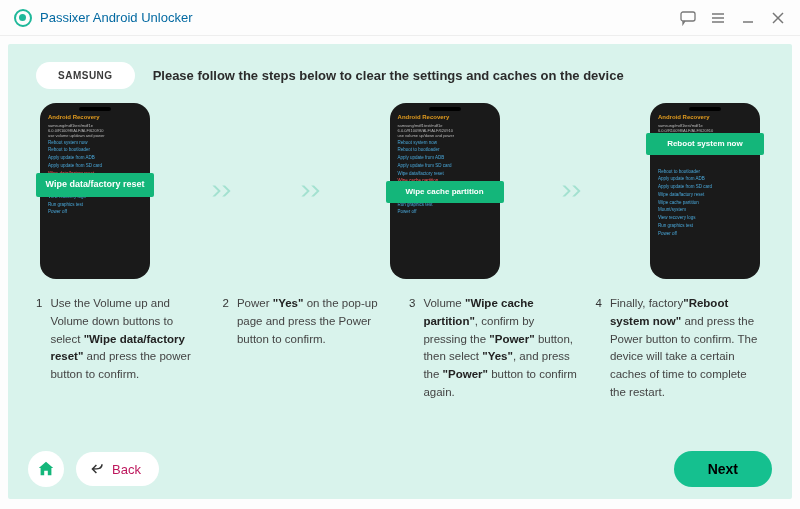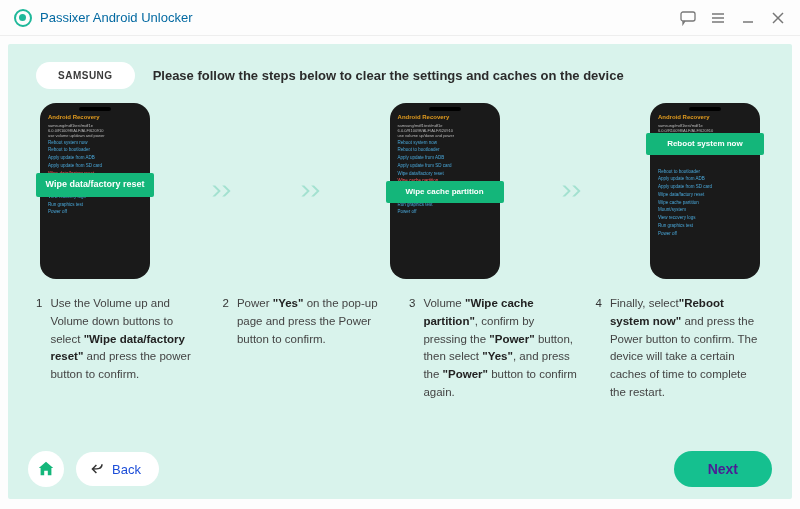--- a/index.html
+++ b/index.html
@@ -27,22 +27,22 @@
 .phone.p3 .badge{ top:78px; font-size:8px;}
 .phone.p4 .badge{ top:30px; font-size:8px;}
 .arrows { width:28px; display:flex; align-items:center; justify-content:center; color:#a3e1d0; }
 .arrows svg { width:28px; height:28px; }
 .steps-row { display:flex; gap: 18px; }
 .step { flex:1; display:flex; gap:8px; font-size:11.5px; color:#444; line-height:1.55;}
 .step .num { font-weight:500; color:#333; }
 .step b { color:#222; }
 .footer { position:absolute; left:20px; right:20px; bottom:12px; display:flex; align-items:center; }
 .home-btn { width:36px; height:36px; background:#fff; border-radius:50%; display:flex; align-items:center; justify-content:center; margin-right:12px; cursor:pointer; color:#14b67a;}
-.back-btn { height:34px; background:#fff; border-radius:18px; padding: 0 18px 0 14px; display:flex; align-items:center; gap:6px; font-size:13px; color:#1d4ed8; cursor:pointer;}
-.next-btn { margin-left:auto; height:36px; background:#15c08f; color:#4c1d95; border-radius:18px; padding:0 34px; display:flex; align-items:center; font-size:14px; font-weight:600; cursor:pointer;}
+.back-btn { height:34px; background:#fff; border-radius:18px; padding: 0 18px 0 14px; display:flex; align-items:center; gap:6px; font-size:13px; color:#be185d; cursor:pointer;}
+.next-btn { margin-left:auto; height:36px; background:#15c08f; color:#000000; border-radius:18px; padding:0 34px; display:flex; align-items:center; font-size:14px; font-weight:600; cursor:pointer;}
 </style>
 </head>
 <body>
 
 <div class="titlebar">
   <div class="logo"></div>
   <div class="appname">Passixer Android Unlocker</div>
   <div class="tb-icons">
     <span>
         <svg viewBox="0 0 16 16" stroke="currentColor" fill="none" stroke-width="1.3">
@@ -154,21 +154,21 @@
     <div class="step">
         <span class="num">2</span>
         <span><span>Power </span><b>"Yes"</b><span> on the pop-up page and press the Power button to confirm.</span></span>
       </div>
     <div class="step">
         <span class="num">3</span>
         <span><span>Volume </span><b>"Wipe cache partition"</b><span>, confirm by pressing the </span><b>"Power"</b><span> button, then select </span><b>"Yes"</b><span>, and press the </span><b>"Power"</b><span> button to confirm again.</span></span>
       </div>
     <div class="step">
         <span class="num">4</span>
-        <span><span>Finally, select</span><b>"Reboot system now"</b><span> and press the Power button to confirm. The device will take a certain caches of time to complete the restart.</span></span>
+        <span><span>Finally, factory</span><b>"Reboot system now"</b><span> and press the Power button to confirm. The device will take a certain caches of time to complete the restart.</span></span>
       </div>
   </div>
 
   <div class="footer">
     <div class="home-btn">
         <svg width="18" height="18" viewBox="0 0 20 20" fill="currentColor">
           <path d="M10 2 L2 9 L4 9 L4 17 L8 17 L8 12 L12 12 L12 17 L16 17 L16 9 L18 9 Z"></path>
         </svg>
       </div>
     <div class="back-btn">

